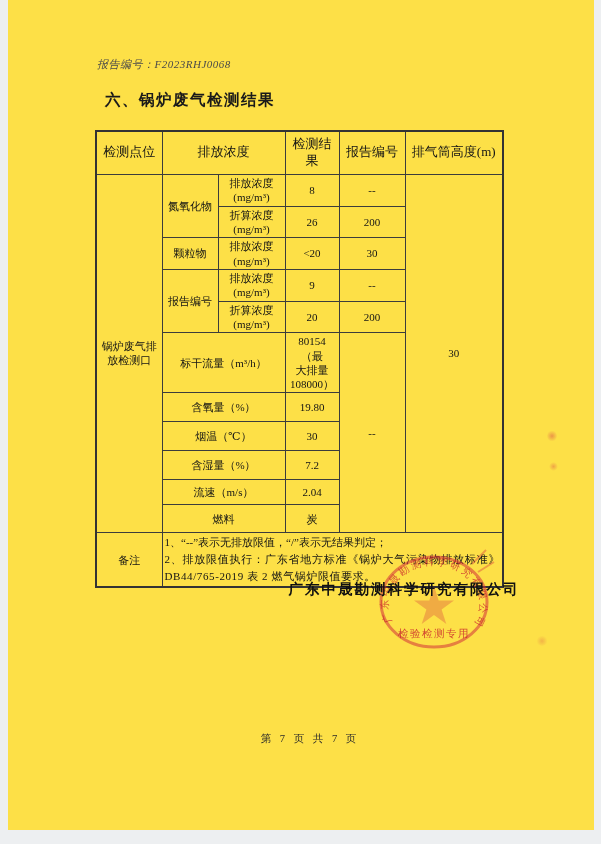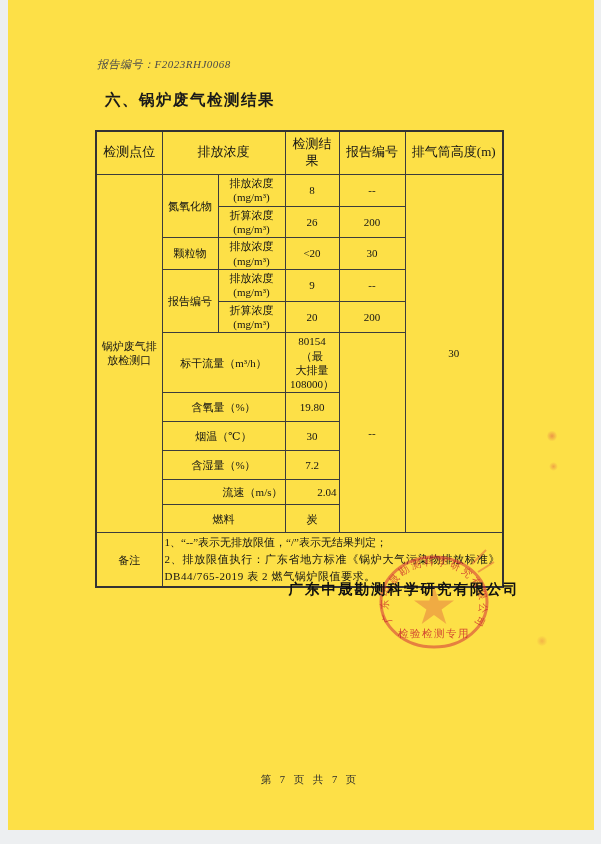--- a/index.html
+++ b/index.html
@@ -37,21 +37,21 @@
     border:1px solid #3c3c3c;
     padding:1px 2px;
     font-weight:normal;
     vertical-align:middle;
     overflow:hidden;
   }
   table.results th{font-size:13px;}
   .pre{white-space:pre-line;}
   tr.h-head{height:43px;}
   tr.h32{height:32px;} tr.h31{height:31px;} tr.h30{height:30px;}
-  tr.h45{height:45px;} tr.h29{height:29px;} tr.h25{height:25px;text-align:right;}
+  tr.h45{height:45px;} tr.h29{height:29px;} tr.h25{height:25px;}
   tr.h28{height:28px;font-family:Liberation Serif, serif;} tr.h-remark{height:53px;}
   td.remark-content{
     text-align:left;padding:3px 8px 3px 8px;line-height:17px;
   }
   .remark-line2{text-align:justify;text-justify:inter-ideograph;letter-spacing:.6px;}
   .sig-company{
     position:absolute;left:274px;top:580px;width:244px;
     text-align:center;
     font-family:"Liberation Sans","DejaVu Sans",sans-serif;
     font-weight:bold;font-size:14.5px;letter-spacing:2px;color:#111;
@@ -67,21 +67,21 @@
     pointer-events:none;
   }
   .ink-blot{
     position:absolute;border-radius:50%;
     background:radial-gradient(circle,rgba(214,60,70,.45) 0%,rgba(214,60,70,0) 70%);
   }
   .blot-a{left:539px;top:430px;width:10px;height:12px;}
   .blot-b{left:541px;top:462px;width:9px;height:9px;opacity:.8;}
   .blot-c{left:528px;top:636px;width:12px;height:10px;opacity:.6;}
   .page-footer{
-    position:absolute;left:0;right:0;top:773px;
+    position:absolute;left:0;right:0;top:732px;
     text-align:center;margin-left:18px;
     font-size:10.5px;letter-spacing:3px;color:#2a2a2a;
   }
   .edge{position:absolute;background:#edeff1;}
 </style>
 </head>
 <body>
 
 <div class="scan-page">
 

